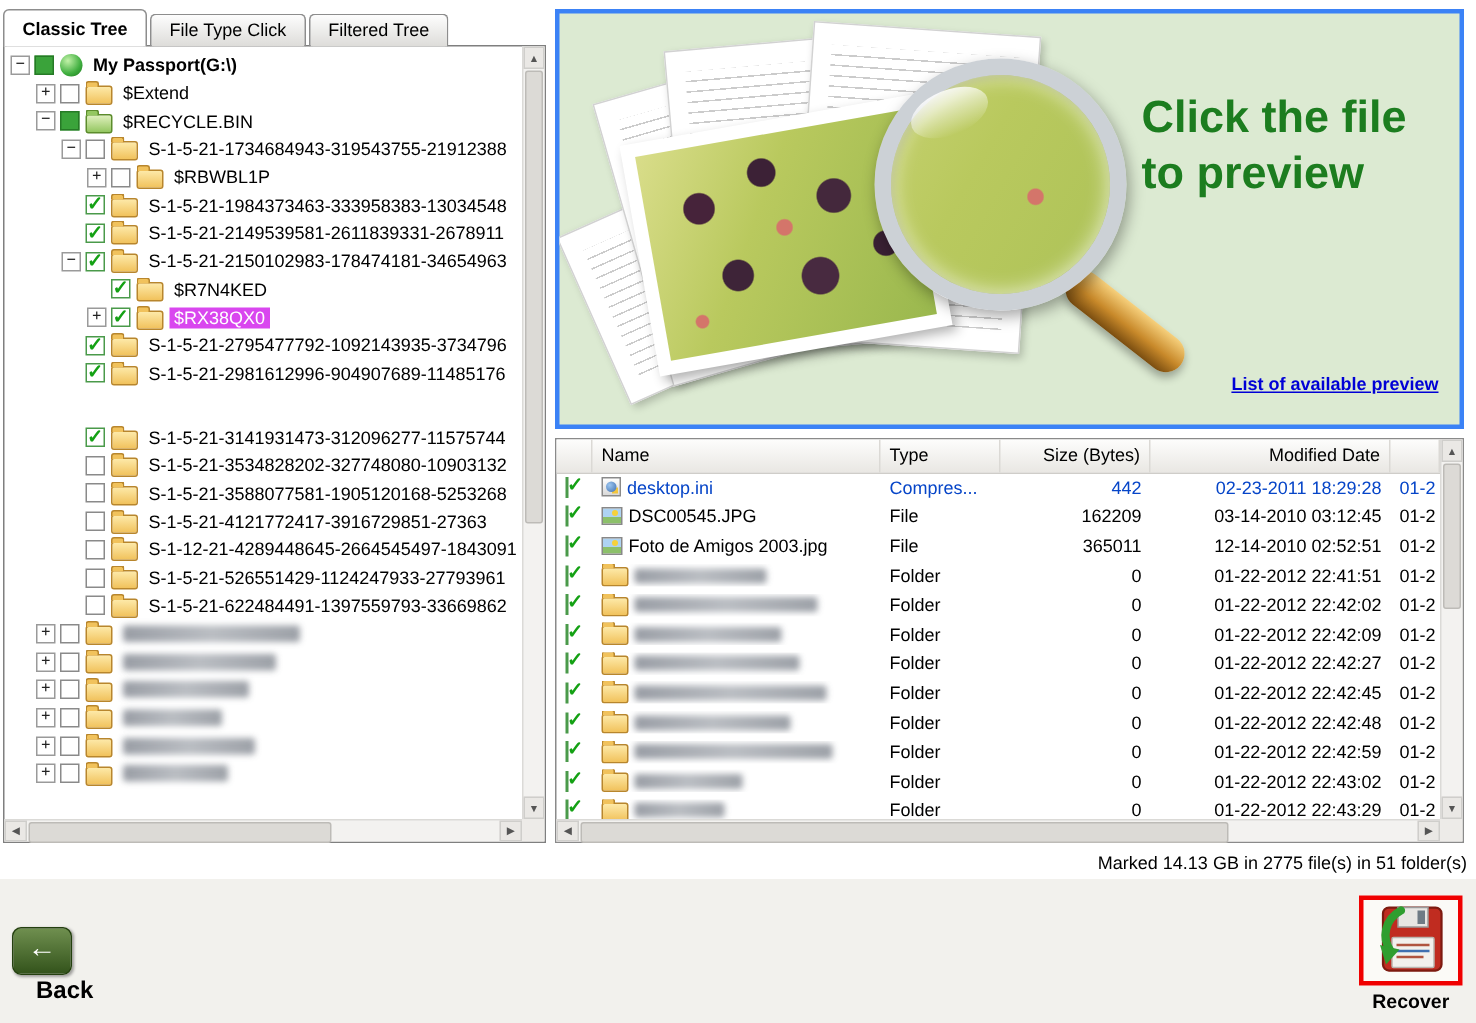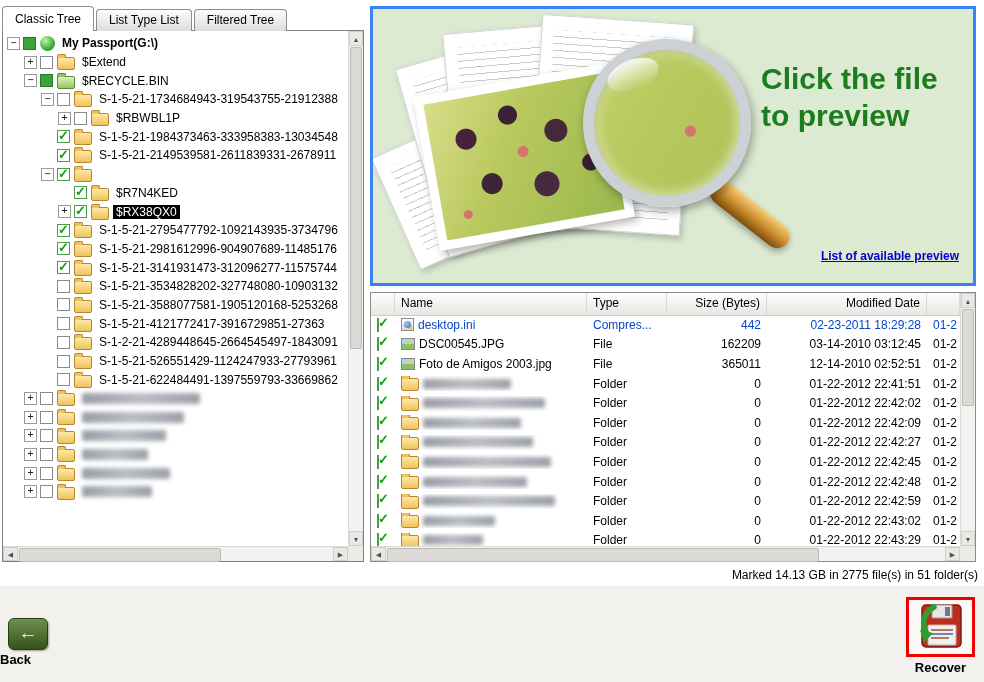--- a/index.html
+++ b/index.html
@@ -3,42 +3,42 @@
 <meta charset="utf-8">
 <style>
   html,body{margin:0;padding:0;background:#fff;}
   .app{position:relative;width:984px;height:682px;background:#ffffff;font-family:"Liberation Sans",sans-serif;overflow:hidden;color:#000;}
 
   
   .tab-bar{position:absolute;left:2px;top:6px;height:25px;display:flex;align-items:flex-end;z-index:3;}
   .tab{height:21px;line-height:21px;padding:0 12px;margin-right:2px;font-size:12px;
        border:1px solid #8d8d8d;border-bottom:none;border-radius:4px 4px 0 0;
        background:linear-gradient(#fdfdfd,#dddcd9);cursor:default;}
-  .tab.active{background:#fff;font-weight:normal;height:24px;line-height:24px;position:relative;z-index:4;}
+  .tab.active{background:#fff;font-weight:bold;height:24px;line-height:24px;position:relative;z-index:4;}
 
   
   .tree-panel{position:absolute;left:2px;top:30px;width:362px;height:532px;border:1px solid #7f7f7f;background:#fff;box-sizing:border-box;}
   .tree-body{position:absolute;left:0;top:0;right:15px;bottom:15px;overflow:hidden;padding:3px 0 0 2px;}
   .tree-row{display:flex;align-items:center;height:18.7px;white-space:nowrap;font-size:12px;}
   .exp{width:11px;height:11px;flex:none;border:1px solid #9a9a9a;background:#fff;margin-right:3px;
        font-family:"DejaVu Sans Mono",monospace;font-size:10px;line-height:9px;text-align:center;color:#222;box-sizing:content-box;}
   .exp-sp{width:16px;flex:none;}
   .cb{width:13px;height:13px;flex:none;border:1px solid #8a8a8a;background:#fff;margin-right:4px;position:relative;box-sizing:border-box;}
   .cb.checked{border-color:#4a9a4a;}
   .cb.checked::after{content:"\2713";position:absolute;left:0;top:-3px;font-size:13px;font-weight:bold;color:#14a114;}
   .cb.partial{background:#3aa33a;border-color:#267a26;}
   .ticon{flex:none;margin-right:4px;position:relative;}
   .ticon.folder,.ticon.folder-green,.icon-folder-sm{width:16px;height:11px;background:linear-gradient(#fde9a8,#f1c25c);border:1px solid #b8862d;border-radius:2px;margin-top:3px;position:relative;}
   .ticon.folder::before,.ticon.folder-green::before,.icon-folder-sm::before{content:"";position:absolute;left:-1px;top:-4px;width:7px;height:3px;background:#f1c25c;border:1px solid #b8862d;border-bottom:none;border-radius:2px 2px 0 0;}
   .ticon.folder-green{background:linear-gradient(#dff0bd,#94c761);border-color:#5c8c2c;}
   .ticon.folder-green::before{background:#94c761;border-color:#5c8c2c;}
   .ticon.drive{width:15px;height:15px;border-radius:50%;background:radial-gradient(circle at 35% 30%,#c2f2a8,#3fae3f 60%,#1b771b);border:none;}
   .tlabel{padding:0 3px;}
   .tlabel.b{font-weight:bold;}
-  .tlabel.sel{background:#000000;color:#fff;}
+  .tlabel.sel{background:#d946ef;color:#fff;}
   .smudge{display:inline-block;height:11px;border-radius:2px;background:linear-gradient(90deg,#878c95,#aeb2b8,#8b9098);filter:blur(2px);opacity:.85;margin-left:3px;}
 
   
   .vscroll{position:absolute;top:0;right:0;width:15px;bottom:15px;background:#f3f2f0;border-left:1px solid #dbdad7;box-sizing:border-box;}
   .varrow{height:15px;line-height:15px;text-align:center;font-size:7px;color:#555;background:#eae8e5;border:1px solid #cfcecb;box-sizing:border-box;}
   .varrow.bottom{position:absolute;bottom:0;left:0;right:0;}
   .vthumb{position:absolute;left:1px;right:1px;background:#dcdad6;border:1px solid #bdbbb7;border-radius:2px;}
   .hscroll{position:absolute;left:0;bottom:0;right:15px;height:15px;background:#f3f2f0;border-top:1px solid #dbdad7;box-sizing:border-box;}
   .harrow{position:absolute;top:0;width:15px;height:14px;line-height:14px;text-align:center;font-size:7px;color:#555;background:#eae8e5;border:1px solid #cfcecb;box-sizing:border-box;}
   .harrow.left{left:0;}.harrow.right{right:0;}
@@ -106,33 +106,33 @@
   .tsmudge{height:10px;border-radius:2px;background:linear-gradient(90deg,#878c95,#aeb2b8,#8b9098);filter:blur(2px);opacity:.85;}
 
   
   .statusbar{position:absolute;left:0;top:564px;width:984px;height:22px;font-size:12px;}
   .status-left{position:absolute;left:4px;top:4px;}
   .status-right{position:absolute;right:6px;top:4px;}
   .bottombar{position:absolute;left:0;top:586px;width:984px;height:96px;background:#f2f1ed;}
   .back-btn{position:absolute;left:8px;top:32px;width:38px;height:30px;border-radius:6px;border:1px solid #24400f;
      background:linear-gradient(#6f8f4f,#33531b);color:#fff;font-size:19px;font-weight:bold;text-align:center;line-height:28px;
      box-shadow:1px 1px 2px rgba(0,0,0,.35);cursor:pointer;}
-  .back-label{position:absolute;left:0;top:66px;font-size:13px;font-weight:bold;}
+  .back-label{position:absolute;left:24px;top:66px;font-size:16px;font-weight:bold;}
   .recover-box{position:absolute;left:906px;top:11px;width:69px;height:60px;border:3px solid #f00000;background:#fbfaf7;
      box-sizing:border-box;display:flex;align-items:center;justify-content:center;cursor:pointer;}
   .recover-label{position:absolute;left:906px;top:74px;width:69px;text-align:center;font-size:13px;font-weight:bold;}
 </style>
 </head>
 <body>
 
 <div class="app">
 
   <div class="tab-bar">
       <div class="tab active">Classic Tree</div>
-      <div class="tab">List Type List</div>
+      <div class="tab">File Type Click</div>
       <div class="tab">Filtered Tree</div>
     </div>
 
   <div class="tree-panel">
     <div class="tree-body">
         <div class="tree-row" style="padding-left: 2px;">
           <span class="exp">−</span>
           <span class="cb partial"></span>
           <span class="ticon drive"></span>
           <span class="tlabel b">My Passport(G:\)</span>
@@ -170,20 +170,21 @@
         <div class="tree-row" style="padding-left: 36px;">
           <span class="exp-sp"></span>
           <span class="cb checked"></span>
           <span class="ticon folder"></span>
           <span class="tlabel">S-1-5-21-2149539581-2611839331-2678911</span>
         </div>
         <div class="tree-row" style="padding-left: 36px;">
           <span class="exp">−</span>
           <span class="cb checked"></span>
           <span class="ticon folder"></span>
+          <span class="tlabel">S-1-5-21-2150102983-178474181-34654963</span>
         </div>
         <div class="tree-row" style="padding-left: 53px;">
           <span class="exp-sp"></span>
           <span class="cb checked"></span>
           <span class="ticon folder"></span>
           <span class="tlabel">$R7N4KED</span>
         </div>
         <div class="tree-row" style="padding-left: 53px;">
           <span class="exp">+</span>
           <span class="cb checked"></span>
@@ -195,21 +196,21 @@
           <span class="cb checked"></span>
           <span class="ticon folder"></span>
           <span class="tlabel">S-1-5-21-2795477792-1092143935-3734796</span>
         </div>
         <div class="tree-row" style="padding-left: 36px;">
           <span class="exp-sp"></span>
           <span class="cb checked"></span>
           <span class="ticon folder"></span>
           <span class="tlabel">S-1-5-21-2981612996-904907689-11485176</span>
         </div>
-        <div class="tree-row" style="padding-left: 36px;">
+        <div class="tree-row" style="padding-left: 36px; margin-top: 24px;">
           <span class="exp-sp"></span>
           <span class="cb checked"></span>
           <span class="ticon folder"></span>
           <span class="tlabel">S-1-5-21-3141931473-312096277-11575744</span>
         </div>
         <div class="tree-row" style="padding-left: 36px;">
           <span class="exp-sp"></span>
           <span class="cb unchecked"></span>
           <span class="ticon folder"></span>
           <span class="tlabel">S-1-5-21-3534828202-327748080-10903132</span>
@@ -223,21 +224,21 @@
         <div class="tree-row" style="padding-left: 36px;">
           <span class="exp-sp"></span>
           <span class="cb unchecked"></span>
           <span class="ticon folder"></span>
           <span class="tlabel">S-1-5-21-4121772417-3916729851-27363</span>
         </div>
         <div class="tree-row" style="padding-left: 36px;">
           <span class="exp-sp"></span>
           <span class="cb unchecked"></span>
           <span class="ticon folder"></span>
-          <span class="tlabel">S-1-2-21-4289448645-2664545497-1843091</span>
+          <span class="tlabel">S-1-12-21-4289448645-2664545497-1843091</span>
         </div>
         <div class="tree-row" style="padding-left: 36px;">
           <span class="exp-sp"></span>
           <span class="cb unchecked"></span>
           <span class="ticon folder"></span>
           <span class="tlabel">S-1-5-21-526551429-1124247933-27793961</span>
         </div>
         <div class="tree-row" style="padding-left: 36px;">
           <span class="exp-sp"></span>
           <span class="cb unchecked"></span>

